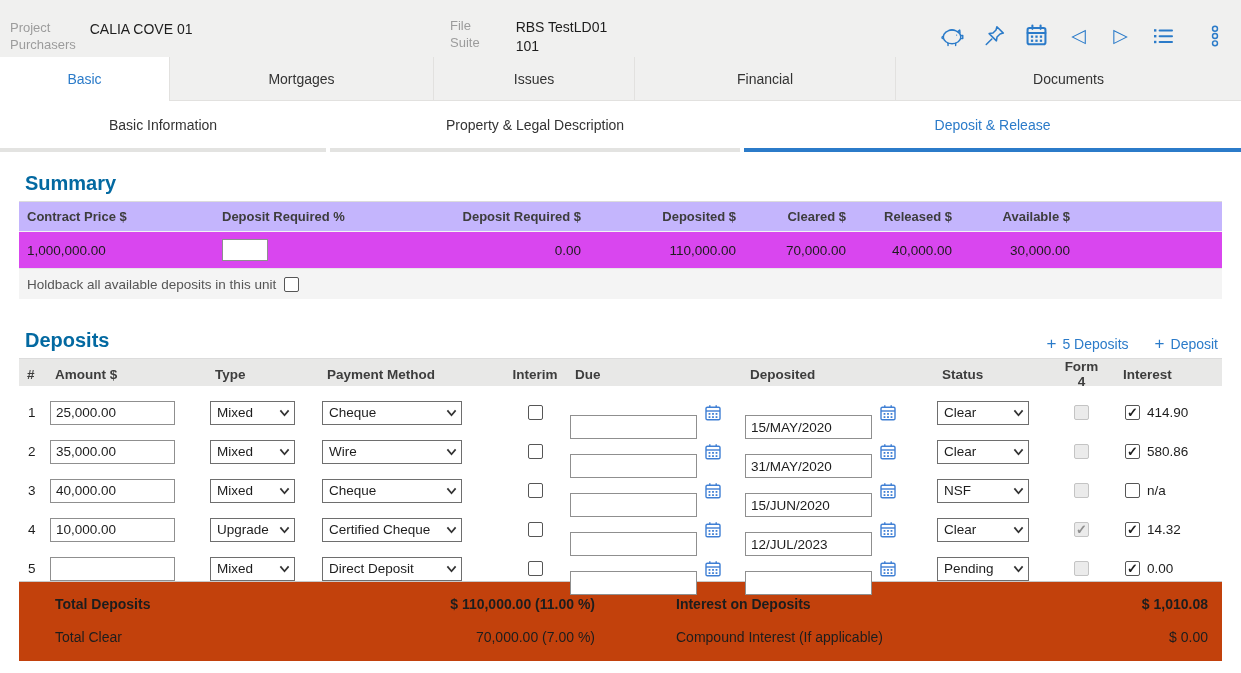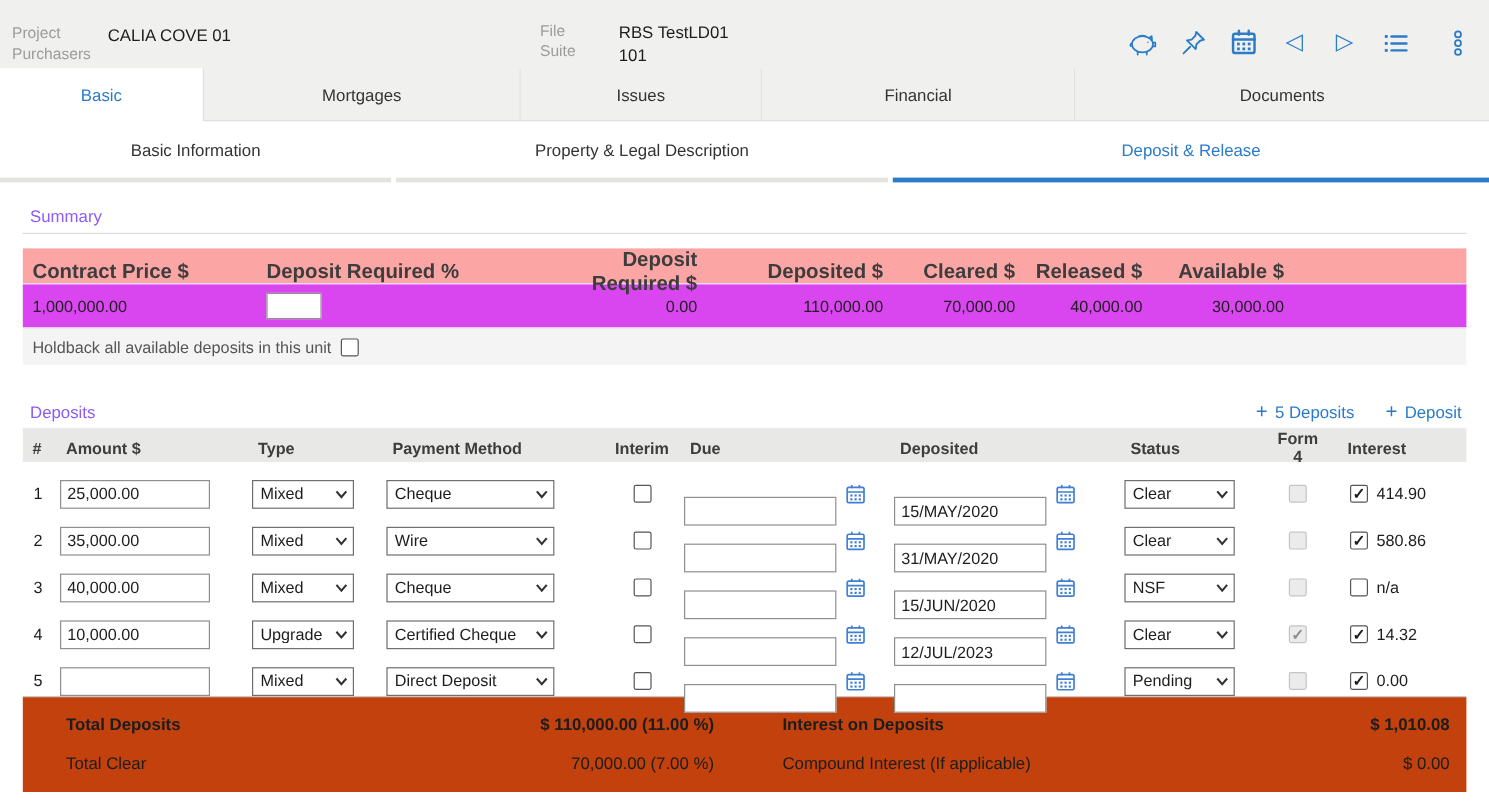--- a/index.html
+++ b/index.html
@@ -27,26 +27,26 @@
 
   
   .subtabs { display:flex; height:51px; background:#fff; }
   .subtab { display:flex; align-items:center; justify-content:center; font-size:14px; color:#333; border-bottom:4px solid #e3e3e1; cursor:pointer; margin-right:4px; }
   .subtab:last-child { margin-right:0; }
   .subtab.active { color:#2b7bc9; border-bottom-color:#2b7bc9; }
   .subtab:nth-child(1){ width:326px; } .subtab:nth-child(2){ width:410px; } .subtab:nth-child(3){ flex:1; }
 
   
   .content { padding:20px 19px 0 19px; background:#fff; }
-  .sec-title { font-size:14px; font-weight:normal; color:#8b5cf6; padding-left:6px; }
+  .sec-title { font-size:20px; font-weight:bold; color:#0369a1; padding-left:6px; }
   .sec-rule { border-bottom:1px solid #dcdcdc; margin-top:6px; }
 
   
   .sum-head, .sum-row { display:grid; grid-template-columns:195px 235px 140px 155px 110px 106px 118px 1fr; align-items:center; }
-  .sum-head { background:#fca5a5; height:29px; font-weight:bold; font-size:17px; color:#3d3d3d;margin-top:12px; }
+  .sum-head { background:#c4b5fd; height:29px; font-weight:bold; font-size:13px; color:#3d3d3d; }
   .sum-row  { background:#d946ef; height:37px; font-size:13.5px; color:#1d1d1d; border-top:1px solid #f3f3f3; }
   .sum-head .cell, .sum-row .cell { padding:0 8px; }
   .cell.r { text-align:right; }
   .pct-input { width:46px; height:22px; border:1px solid #8f8f8f; background:#fff; font-family:inherit; font-size:13px; padding:0 4px; }
   .holdback { background:#f4f4f4; height:31px; display:flex; align-items:center; padding-left:8px; font-size:13.5px; color:#555; border-top:1px solid #e6e6e6; gap:8px; }
 
   
   .cb { width:15px; height:15px; border:1px solid #565656; background:#fff; border-radius:2px; display:inline-flex; align-items:center; justify-content:center; cursor:pointer; flex:0 0 auto; position:relative; }
   .cb.checked::after { content:"✓"; font-size:13px; font-weight:bold; color:#1d1d1d; line-height:1; }
   .cb.disabled { background:#ebebeb; border-color:#c4c4c4; cursor:default; }
@@ -83,21 +83,21 @@
   .sel.type { width:85px; } .sel.pay { width:140px; } .sel.status { width:92px; }
 
   .c.interest { padding-left:16px; gap:7px; color:#1d1d1d; }
 
   .dep-bottom-rule { border-top:1px solid #c9c9c9; }
 
   
   .totals { background:#c2410c; padding:5px 14px 8px 36px; }
   .trow { display:grid; grid-template-columns:190px 350px 1fr 230px; align-items:center; height:33px; font-size:14px; color:#1d1d1d; }
   .trow .v1 { text-align:right; }
-  .trow .l2 { padding-left:57px; }
+  .trow .l2 { padding-left:57px;margin-left:24px; }
   .trow .v2 { text-align:right; }
   .trow.bold { font-weight:bold; }
 </style>
 </head>
 <body>
 
 <div class="app-header">
   <div class="hdr-block project">
     <div class="hdr-label">
       <div>Project</div>

